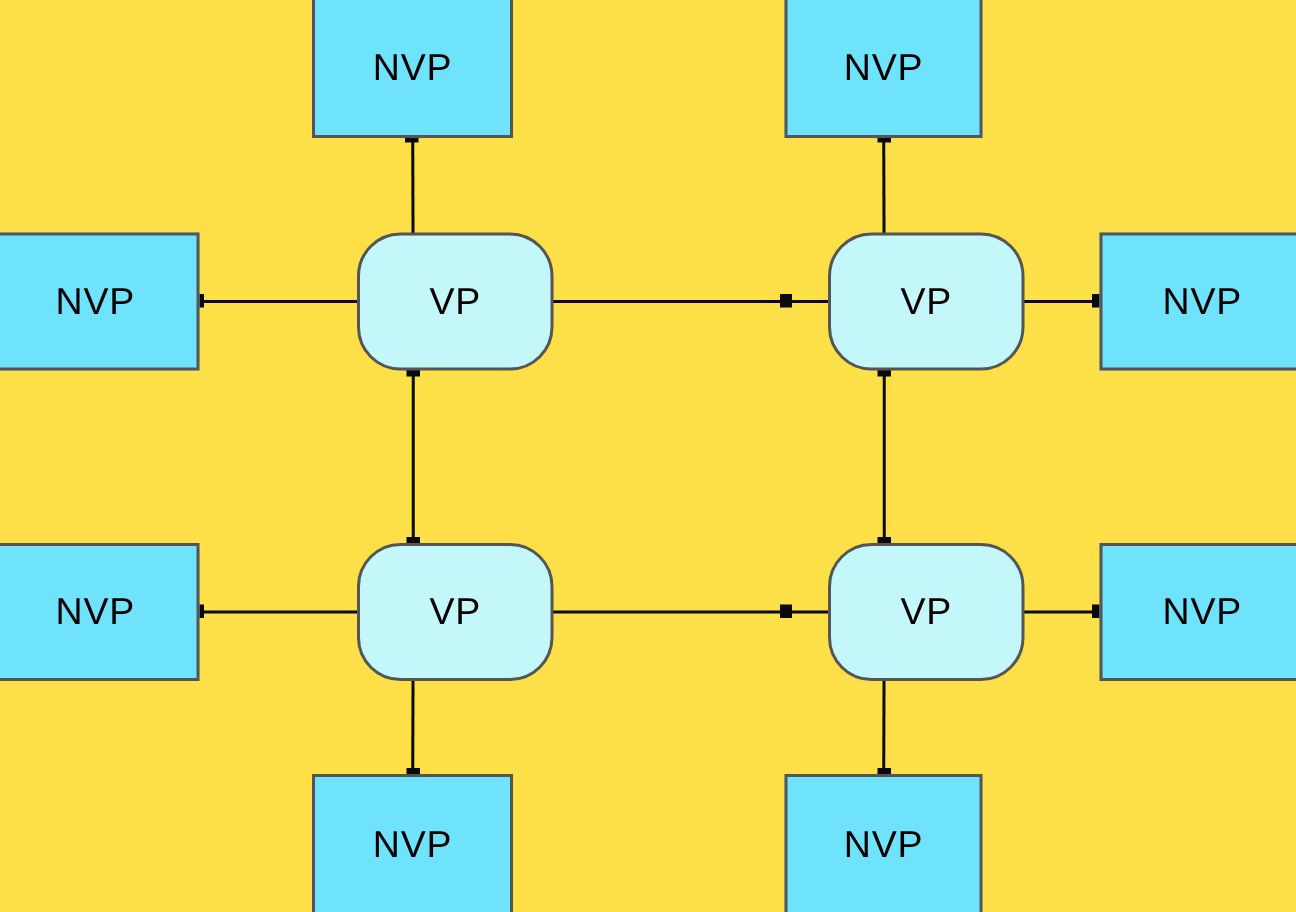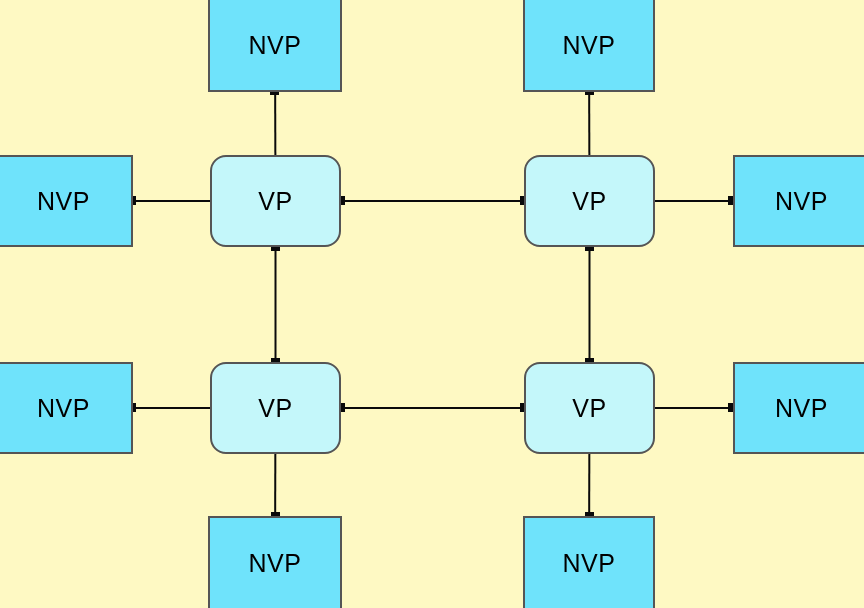--- a/index.html
+++ b/index.html
@@ -37,31 +37,32 @@
     letter-spacing: 0.5px;
     line-height: 1;
     user-select: none;
   }
   .node.nvp {
     background: #6FE3FB;
     border-radius: 0;
   }
   .node.vp {
     background: #C4F7FA;
-    border-radius: 16px;
+    border-radius: 29px;
+    margin-left: 28px;
   }
   .stub {
     position: absolute;
     background: #0a0a0a;
   }
 </style>
 </head>
 <body>
 
-<div id="canvas" style="background: #fef9c3;">
+<div id="canvas" style="background: #fde047;">
   <svg class="edge-layer" width="864" height="608" viewBox="0 0 864 608" aria-hidden="true">
       <line x1="275" y1="45" x2="275.5" y2="201" stroke="#0a0a0a" stroke-width="2"></line>
       <line x1="589" y1="45" x2="589.5" y2="201" stroke="#0a0a0a" stroke-width="2"></line>
       <line x1="63.5" y1="201" x2="275.5" y2="201" stroke="#0a0a0a" stroke-width="2"></line>
       <line x1="275.5" y1="201" x2="589.5" y2="201" stroke="#0a0a0a" stroke-width="2"></line>
       <line x1="589.5" y1="201" x2="801.5" y2="201" stroke="#0a0a0a" stroke-width="2"></line>
       <line x1="275.5" y1="201" x2="275.5" y2="408" stroke="#0a0a0a" stroke-width="2"></line>
       <line x1="589.5" y1="201" x2="589.5" y2="408" stroke="#0a0a0a" stroke-width="2"></line>
       <line x1="63.5" y1="408" x2="275.5" y2="408" stroke="#0a0a0a" stroke-width="2"></line>
       <line x1="275.5" y1="408" x2="589.5" y2="408" stroke="#0a0a0a" stroke-width="2"></line>

